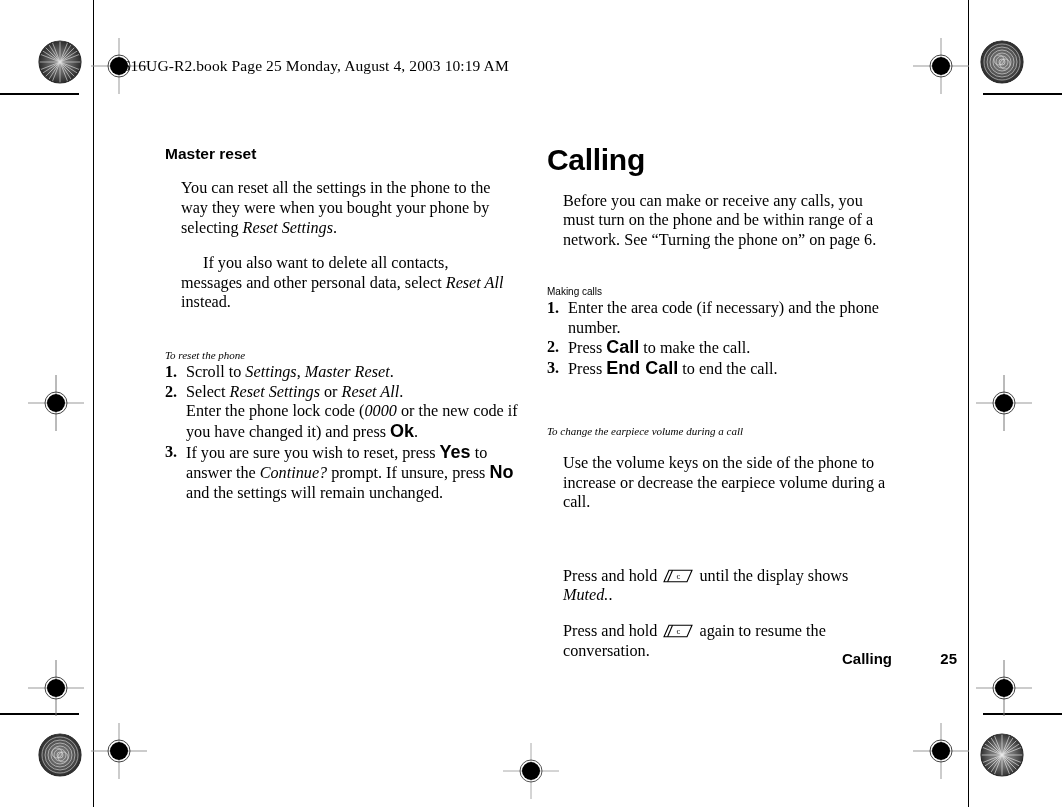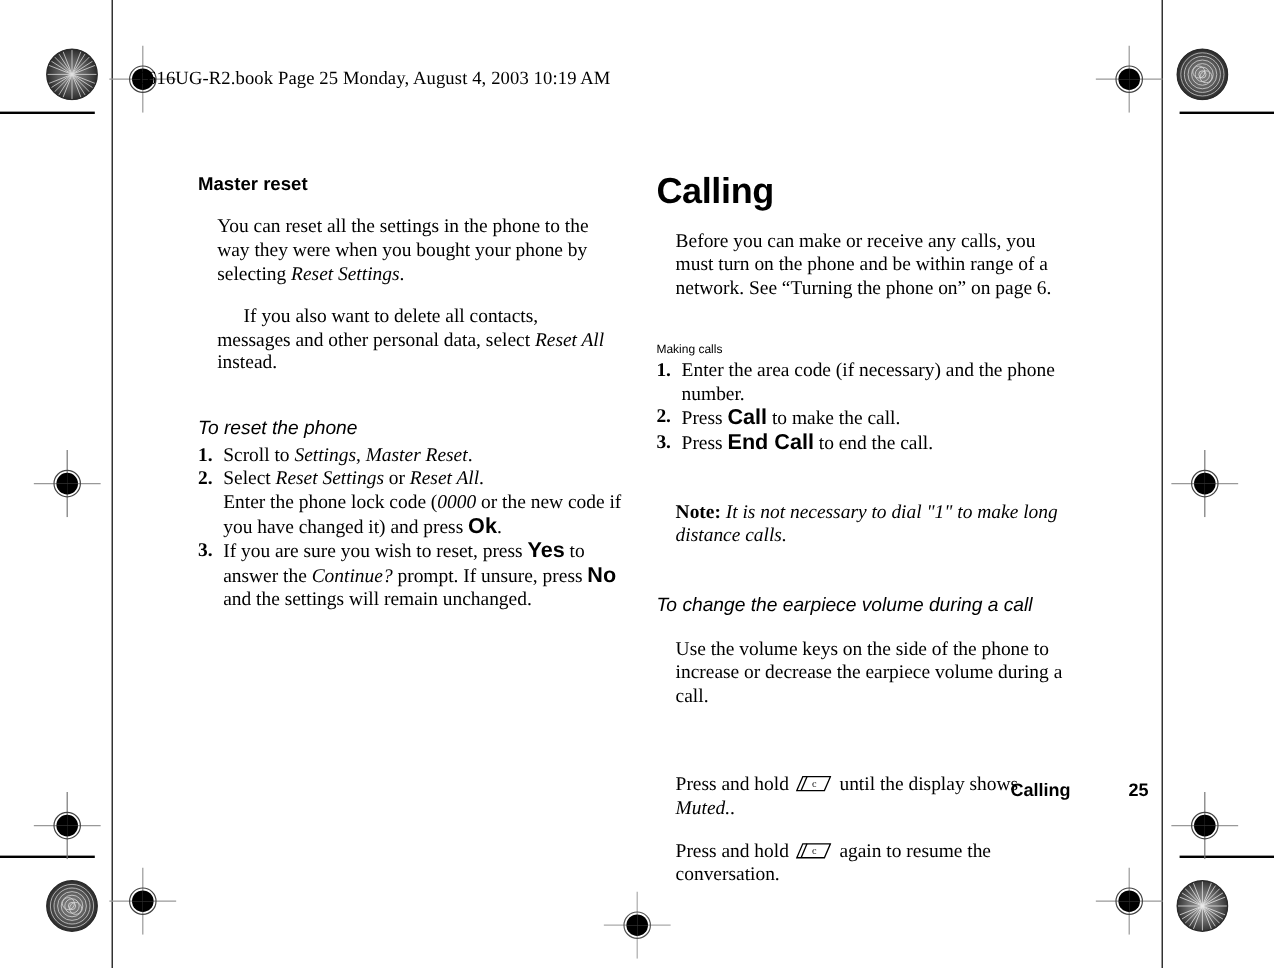--- a/index.html
+++ b/index.html
@@ -90,24 +90,24 @@
 
   h2.section {
     font-family: "Liberation Sans", sans-serif;
     font-weight: bold;
     font-size: 15.5px;
     margin: 0 0 1px 0;
     line-height: 1.25;
   }
 
   h3.subhead {
-    font-family: Liberation Sans, sans-serif;
+    font-family: Liberation Serif, serif;
     font-style: italic;
     font-weight: normal;
-    font-size: 16px;
+    font-size: 11px;
     margin: 0 0 1px 0;
     line-height: 1.3;
   }
 
   h3.subhead-plain {
     font-family: "Liberation Sans", sans-serif;
     font-style: normal;
     font-weight: normal;
     font-size: 10px;
     margin: 0 0 1px 0;
@@ -489,21 +489,20 @@
         <li>
           <span class="num">2.</span><span>Press </span><b class="uikey">Call</b><span> to make the call.</span>
         </li>
         <li>
           <span class="num">3.</span><span>Press </span><b class="uikey">End Call</b><span> to end the call.</span>
         </li>
       </ol>
 
       <div class="gap-lg"></div>
 
-      <p class="body"><b class="noteword">Note:</b><span class="note-text"> It is not necessary to dial "1" to make long distance calls.</span></p>
 
       <div class="gap-lg"></div>
 
       <h3 class="subhead">To change the earpiece volume during a call</h3>
       <p class="body">Use the volume keys on the side of the phone to increase or decrease the earpiece volume during a call.</p>
 
       <div class="gap-lg"></div>
 
 
       <p class="body"><span>Press and hold </span><span class="keyglyph"><svg width="30" height="14" viewBox="0 0 30 14">

